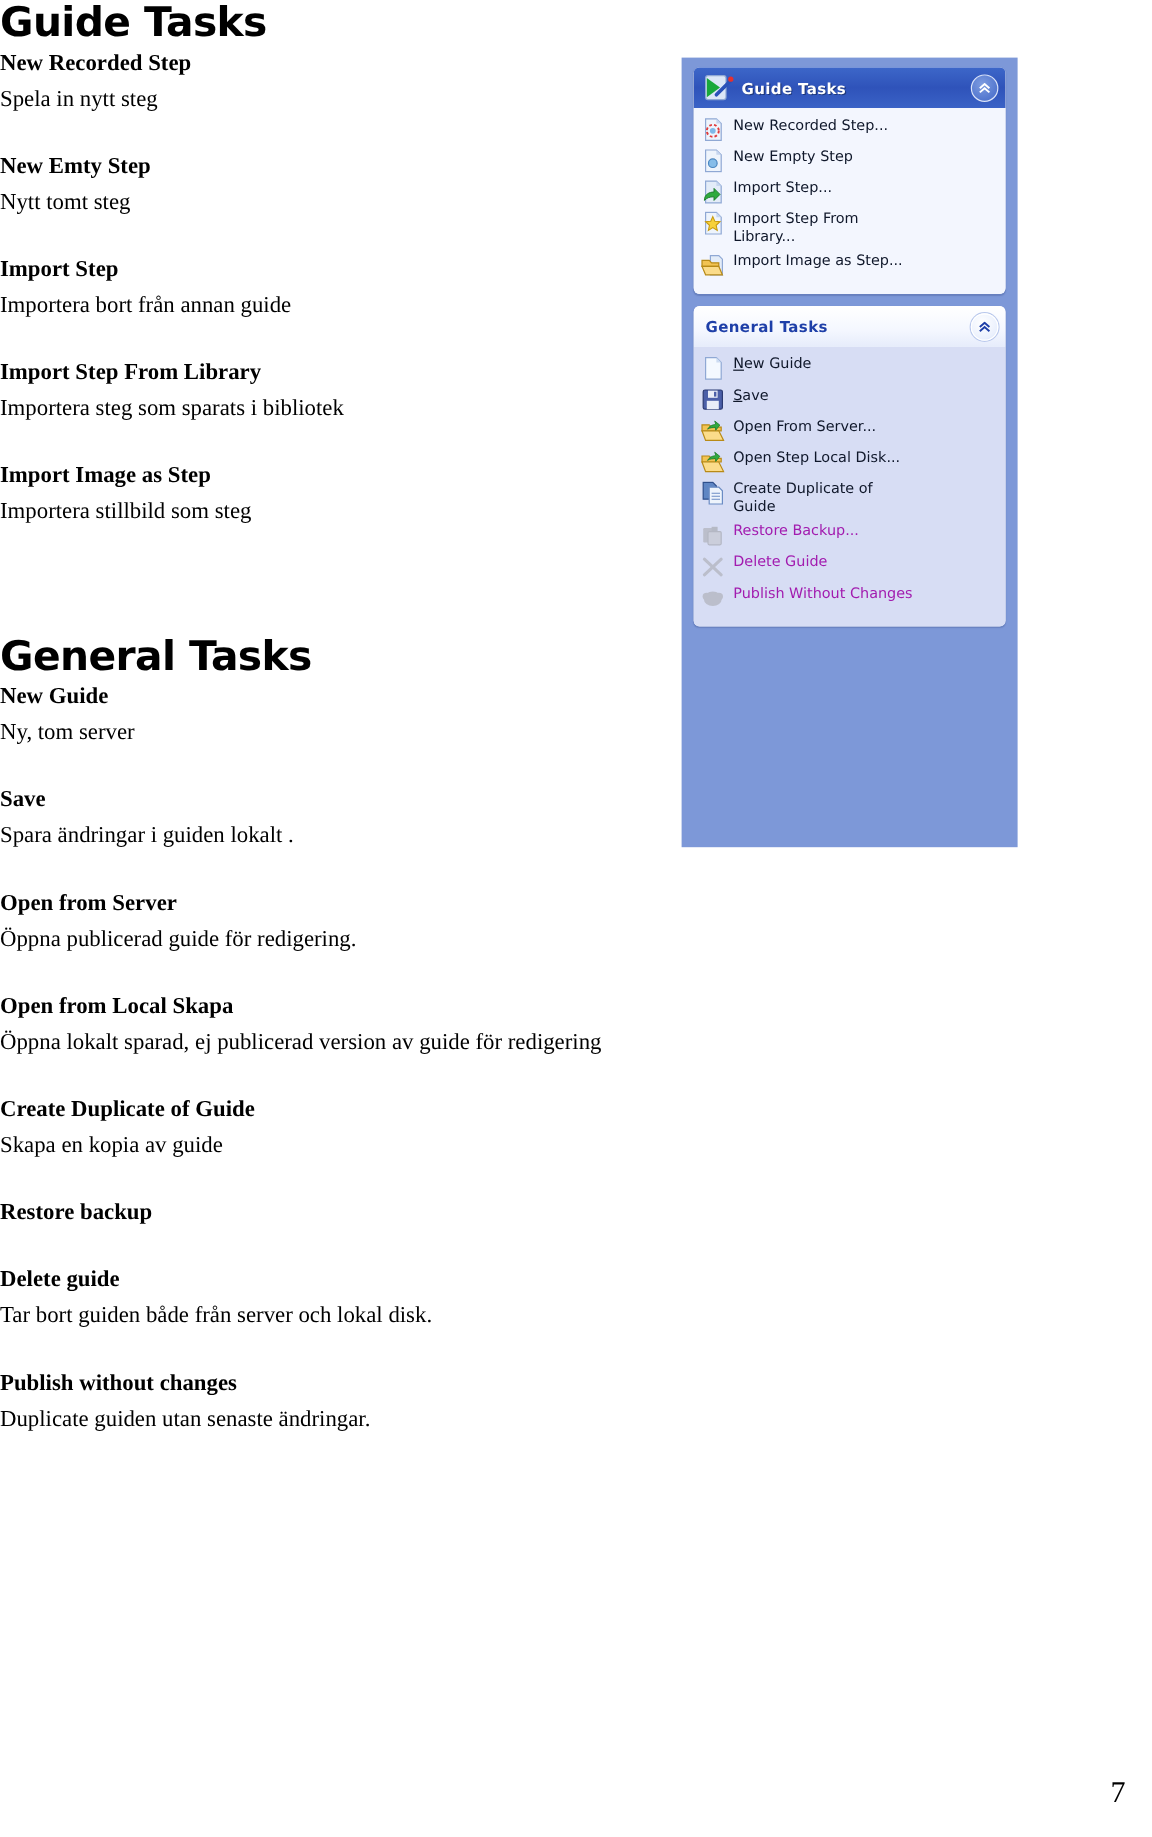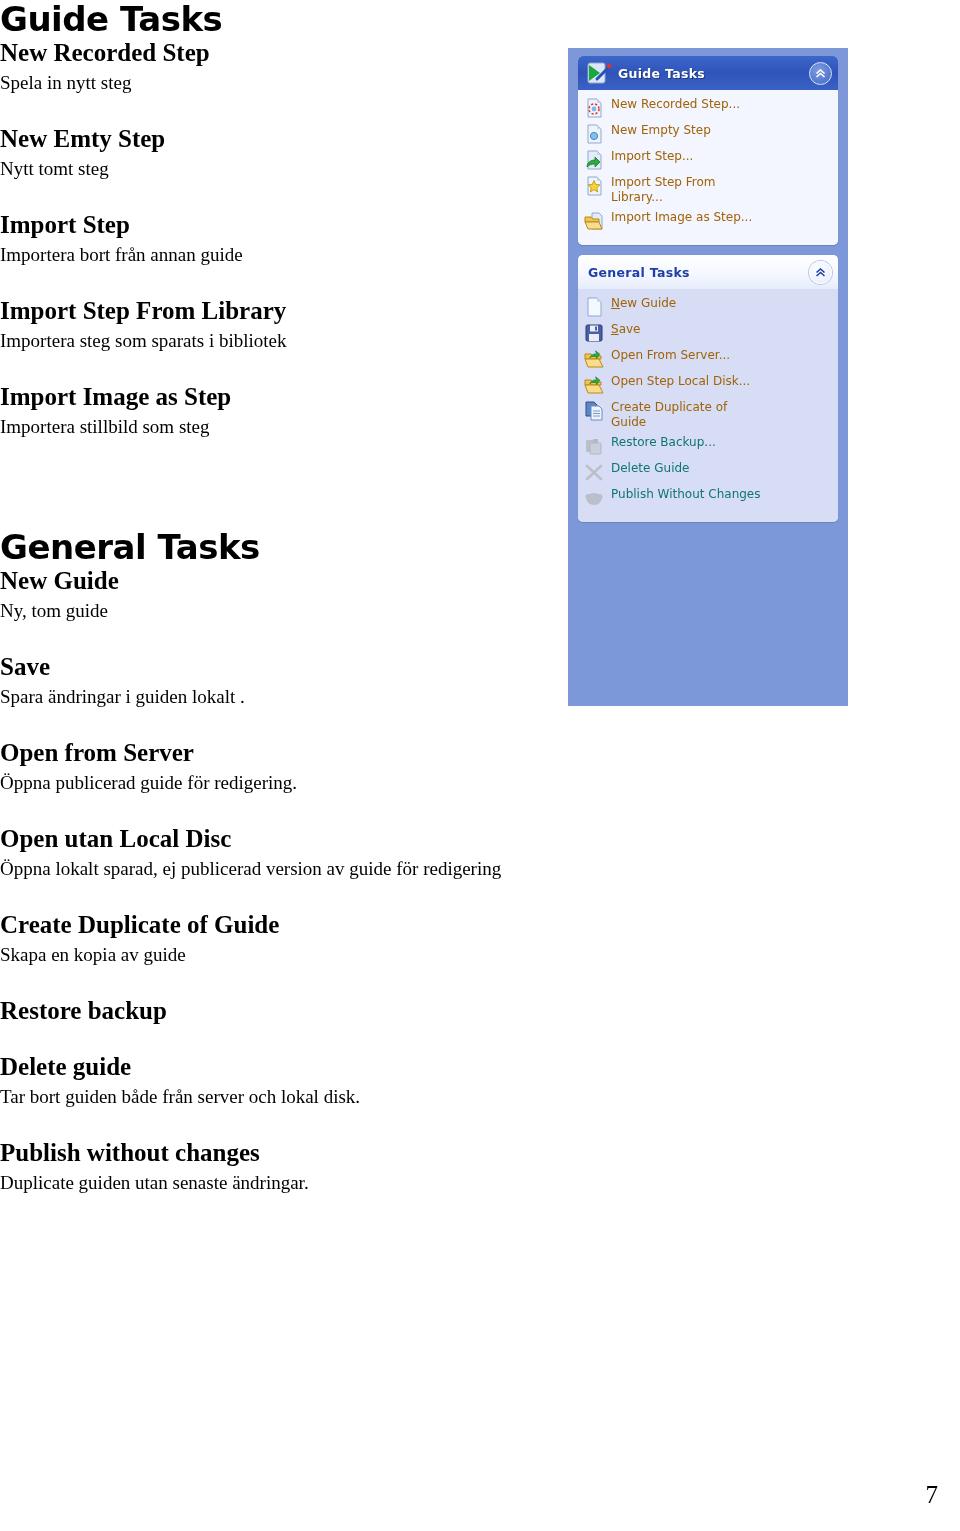--- a/index.html
+++ b/index.html
@@ -31,21 +31,21 @@
     line-height: 38px;
     letter-spacing: -0.5px;
     margin: 0;
     padding: 0;
     white-space: nowrap;
   }
 
   .term {
     font-family: "Liberation Serif", serif;
     font-weight: bold;
-    font-size: 25px;
+    font-size: 19px;
     line-height: 30px;
     margin: 0;
     white-space: nowrap;
   }
 
   .desc {
     font-family: "Liberation Serif", serif;
     font-weight: normal;
     font-size: 19px;
     line-height: 30px;
@@ -160,24 +160,24 @@
     width: 20px; height: 20px;
     flex: 0 0 20px;
     margin-right: 7px;
     margin-top: 1px;
     position: relative;
   }
   .task-label {
     font-family: "DejaVu Sans", sans-serif;
     font-size: 12px;
     line-height: 15px;
-    color: #a16207;
+    color: #0f172a;
     max-width: 150px;
   }
-  .task-row.disabled .task-label { color: #0f766e; }
+  .task-row.disabled .task-label { color: #a21caf; }
   .task-row.disabled .task-ico { opacity: .45; filter: grayscale(100%); }
   .task-label u { text-decoration: underline; }
 
   
   .ico-svg { display:block; width:100%; height:100%; }
 </style>
 </head>
 <body>
 
 <div class="doc-col">
@@ -212,38 +212,38 @@
     <div class="term">Import Image as Step</div>
     <div class="desc">Importera stillbild som steg</div>
   </div>
 
   <div style="height:86px"></div>
 
   <h1 class="h1-sans">General Tasks</h1>
 
   <div class="entry">
     <div class="term">New Guide</div>
-    <div class="desc">Ny, tom guide</div>
+    <div class="desc">Ny, tom server</div>
   </div>
   <div class="gap-sm"></div>
 
   <div class="entry">
     <div class="term">Save</div>
     <div class="desc">Spara ändringar i guiden lokalt .</div>
   </div>
   <div class="gap-sm"></div>
 
   <div class="entry">
     <div class="term">Open from Server</div>
     <div class="desc">Öppna publicerad guide för redigering.</div>
   </div>
   <div class="gap-sm"></div>
 
   <div class="entry">
-    <div class="term">Open utan Local Disc</div>
+    <div class="term">Open from Local Skapa</div>
     <div class="desc">Öppna lokalt sparad, ej publicerad version av guide för redigering</div>
   </div>
   <div class="gap-sm"></div>
 
   <div class="entry">
     <div class="term">Create Duplicate of Guide</div>
     <div class="desc">Skapa en kopia av guide</div>
   </div>
   <div class="gap-sm"></div>
 

